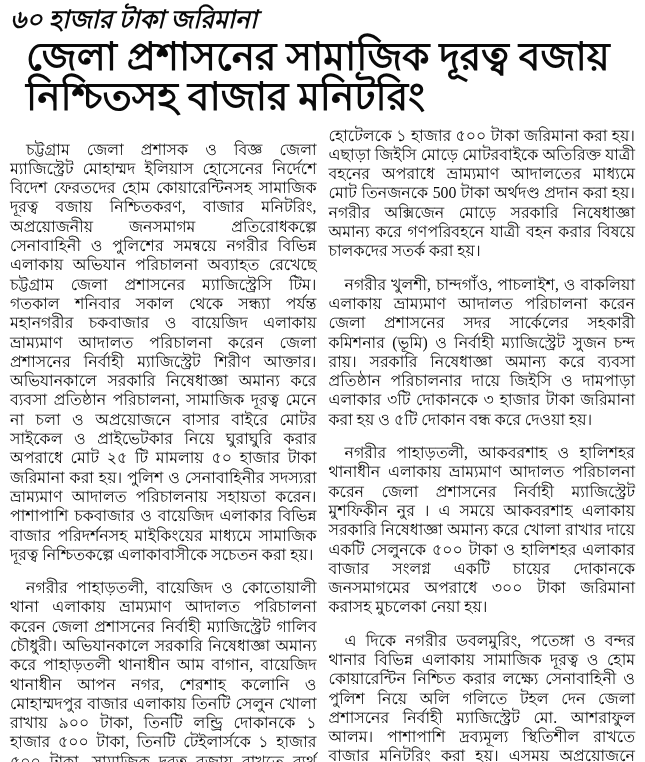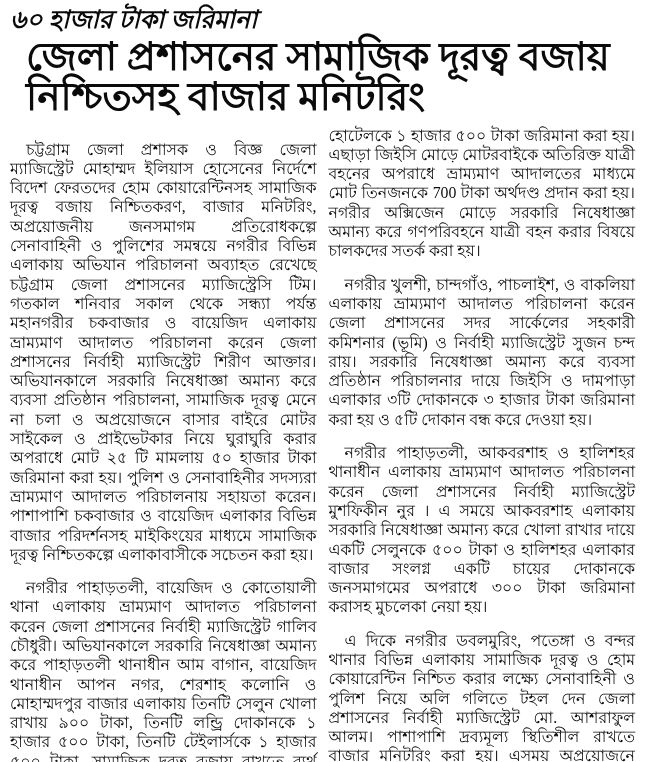--- a/index.html
+++ b/index.html
@@ -68,21 +68,21 @@
   <h1 class="headline">জেলা প্রশাসনের সামাজিক দূরত্ব বজায় নিশ্চিতসহ বাজার মনিটরিং</h1>
 
   <div class="body-columns">
 
     <div class="column">
       <p class="para indent">চট্টগ্রাম জেলা প্রশাসক ও বিজ্ঞ জেলা ম্যাজিস্ট্রেট মোহাম্মদ ইলিয়াস হোসেনের নির্দেশে বিদেশ ফেরতদের হোম কোয়ারেন্টিনসহ সামাজিক দূরত্ব বজায় নিশ্চিতকরণ, বাজার মনিটরিং, অপ্রয়োজনীয় জনসমাগম প্রতিরোধকল্পে সেনাবাহিনী ও পুলিশের সমন্বয়ে নগরীর বিভিন্ন এলাকায় অভিযান পরিচালনা অব্যাহত রেখেছে চট্টগ্রাম জেলা প্রশাসনের ম্যাজিস্ট্রেসি টিম। গতকাল শনিবার সকাল থেকে সন্ধ্যা পর্যন্ত মহানগরীর চকবাজার ও বায়েজিদ এলাকায় ভ্রাম্যমাণ আদালত পরিচালনা করেন জেলা প্রশাসনের নির্বাহী ম্যাজিস্ট্রেট শিরীণ আক্তার। অভিযানকালে সরকারি নিষেধাজ্ঞা অমান্য করে ব্যবসা প্রতিষ্ঠান পরিচালনা, সামাজিক দূরত্ব মেনে না চলা ও অপ্রয়োজনে বাসার বাইরে মোটর সাইকেল ও প্রাইভেটকার নিয়ে ঘুরাঘুরি করার অপরাধে মোট ২৫ টি মামলায় ৫০ হাজার টাকা জরিমানা করা হয়। পুলিশ ও সেনাবাহিনীর সদস্যরা ভ্রাম্যমাণ আদালত পরিচালনায় সহায়তা করেন। পাশাপাশি চকবাজার ও বায়েজিদ এলাকার বিভিন্ন বাজার পরিদর্শনসহ মাইকিংয়ের মাধ্যমে সামাজিক দূরত্ব নিশ্চিতকল্পে এলাকাবাসীকে সচেতন করা হয়।</p>
       <p class="para indent">নগরীর পাহাড়তলী, বায়েজিদ ও কোতোয়ালী থানা এলাকায় ভ্রাম্যমাণ আদালত পরিচালনা করেন জেলা প্রশাসনের নির্বাহী ম্যাজিস্ট্রেট গালিব চৌধুরী। অভিযানকালে সরকারি নিষেধাজ্ঞা অমান্য করে পাহাড়তলী থানাধীন আম বাগান, বায়েজিদ থানাধীন আপন নগর, শেরশাহ কলোনি ও মোহাম্মদপুর বাজার এলাকায় তিনটি সেলুন খোলা রাখায় ৯০০ টাকা, তিনটি লন্ড্রি দোকানকে ১ হাজার ৫০০ টাকা, তিনটি টেইলার্সকে ১ হাজার ৫০০ টাকা, সামাজিক দূরত্ব বজায় রাখতে ব্যর্থ হওয়ায় শেরশাহ কলোনি বাজারের খাজা হোটেলসহ দুইটি</p>
     </div>
 
     <div class="column">
-      <p class="para">হোটেলকে ১ হাজার ৫০০ টাকা জরিমানা করা হয়। এছাড়া জিইসি মোড়ে মোটরবাইকে অতিরিক্ত যাত্রী বহনের অপরাধে ভ্রাম্যমাণ আদালতের মাধ্যমে মোট তিনজনকে 700 টাকা অর্থদণ্ড প্রদান করা হয়। নগরীর অক্সিজেন মোড়ে সরকারি নিষেধাজ্ঞা অমান্য করে গণপরিবহনে যাত্রী বহন করার বিষয়ে চালকদের সতর্ক করা হয়।</p>
+      <p class="para">হোটেলকে ১ হাজার ৫০০ টাকা জরিমানা করা হয়। এছাড়া জিইসি মোড়ে মোটরবাইকে অতিরিক্ত যাত্রী বহনের অপরাধে ভ্রাম্যমাণ আদালতের মাধ্যমে মোট তিনজনকে 500 টাকা অর্থদণ্ড প্রদান করা হয়। নগরীর অক্সিজেন মোড়ে সরকারি নিষেধাজ্ঞা অমান্য করে গণপরিবহনে যাত্রী বহন করার বিষয়ে চালকদের সতর্ক করা হয়।</p>
       <p class="para indent">নগরীর খুলশী, চান্দগাঁও, পাচলাইশ, ও বাকলিয়া এলাকায় ভ্রাম্যমাণ আদালত পরিচালনা করেন জেলা প্রশাসনের সদর সার্কেলের সহকারী কমিশনার (ভূমি) ও নির্বাহী ম্যাজিস্ট্রেট সুজন চন্দ রায়। সরকারি নিষেধাজ্ঞা অমান্য করে ব্যবসা প্রতিষ্ঠান পরিচালনার দায়ে জিইসি ও দামপাড়া এলাকার ৩টি দোকানকে ৩ হাজার টাকা জরিমানা করা হয় ও ৫টি দোকান বন্ধ করে দেওয়া হয়।</p>
       <p class="para indent">নগরীর পাহাড়তলী, আকবরশাহ ও হালিশহর থানাধীন এলাকায় ভ্রাম্যমাণ আদালত পরিচালনা করেন জেলা প্রশাসনের নির্বাহী ম্যাজিস্ট্রেট মুশফিকীন নুর । এ সময়ে আকবরশাহ এলাকায় সরকারি নিষেধাজ্ঞা অমান্য করে খোলা রাখার দায়ে একটি সেলুনকে ৫০০ টাকা ও হালিশহর এলাকার বাজার সংলগ্ন একটি চায়ের দোকানকে জনসমাগমের অপরাধে ৩০০ টাকা জরিমানা করাসহ মুচলেকা নেয়া হয়।</p>
       <p class="para indent">এ দিকে নগরীর ডবলমুরিং, পতেঙ্গা ও বন্দর থানার বিভিন্ন এলাকায় সামাজিক দূরত্ব ও হোম কোয়ারেন্টিন নিশ্চিত করার লক্ষ্যে সেনাবাহিনী ও পুলিশ নিয়ে অলি গলিতে টহল দেন জেলা প্রশাসনের নির্বাহী ম্যাজিস্ট্রেট মো. আশরাফুল আলম। পাশাপাশি দ্রব্যমূল্য স্থিতিশীল রাখতে বাজার মনিটরিং করা হয়। এসময় অপ্রয়োজনে ঘুরাঘুরি করার অপরাধে দুইটি মোটর সাইকেল আরোহীকে জরিমানা করা হয়।-বিজ্ঞপ্তি</p>
     </div>
 
   </div>
 
 </div>
 
 </body></html>

